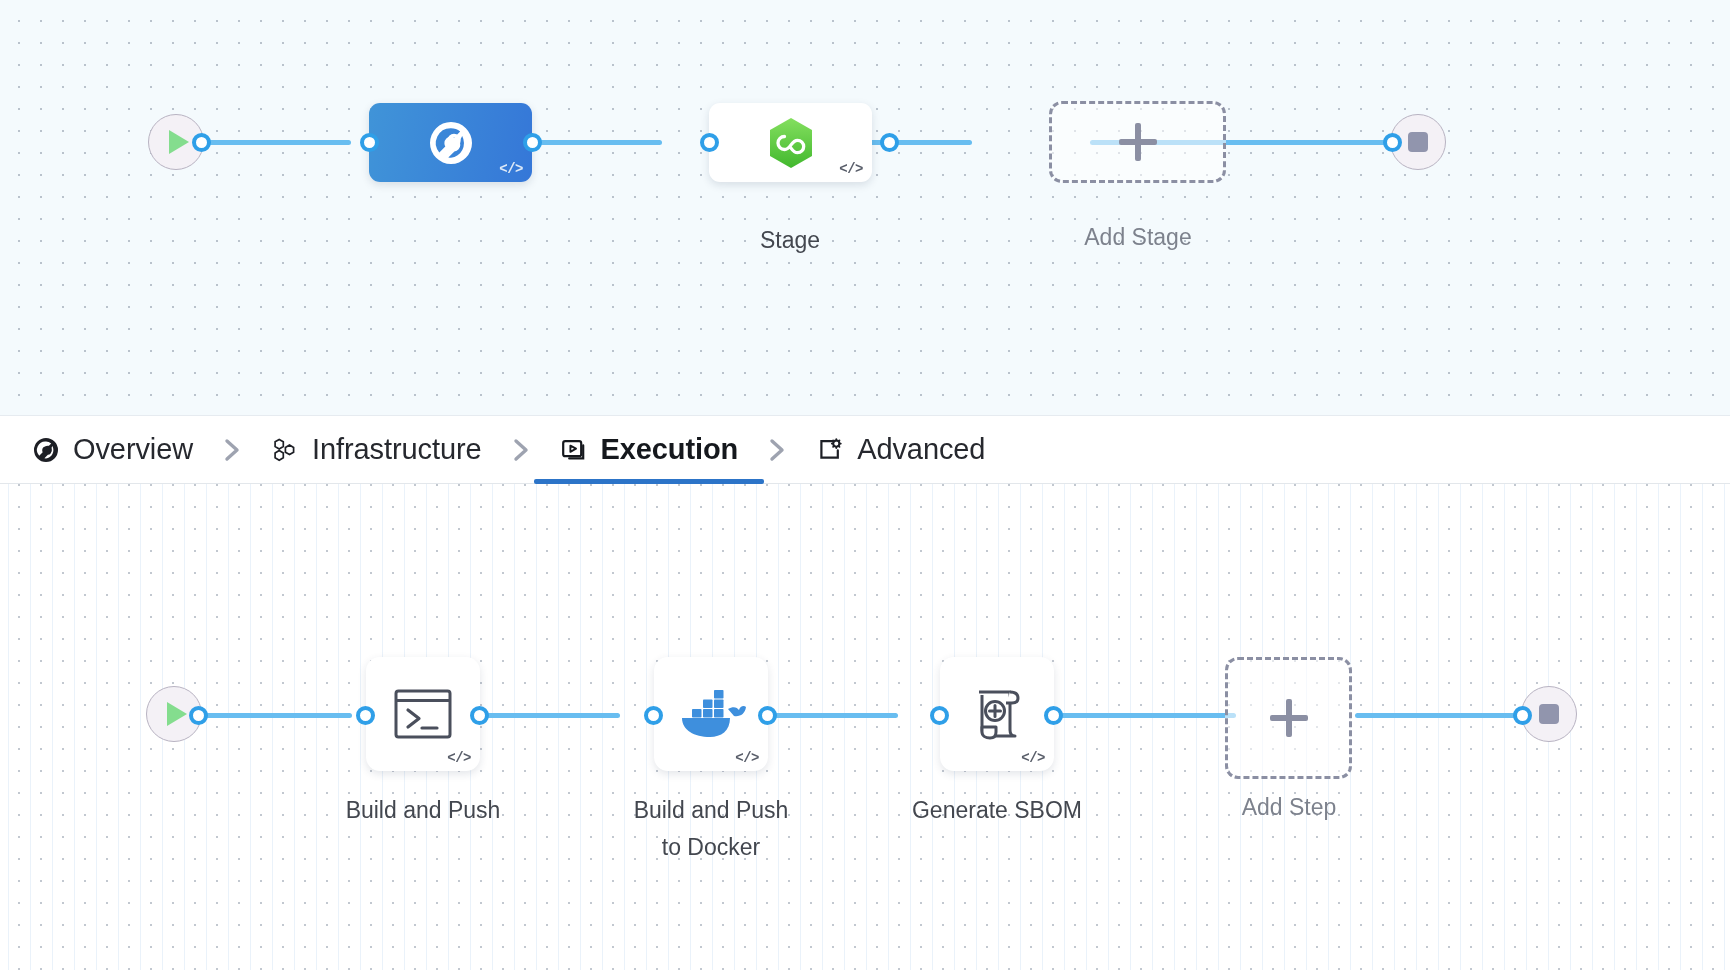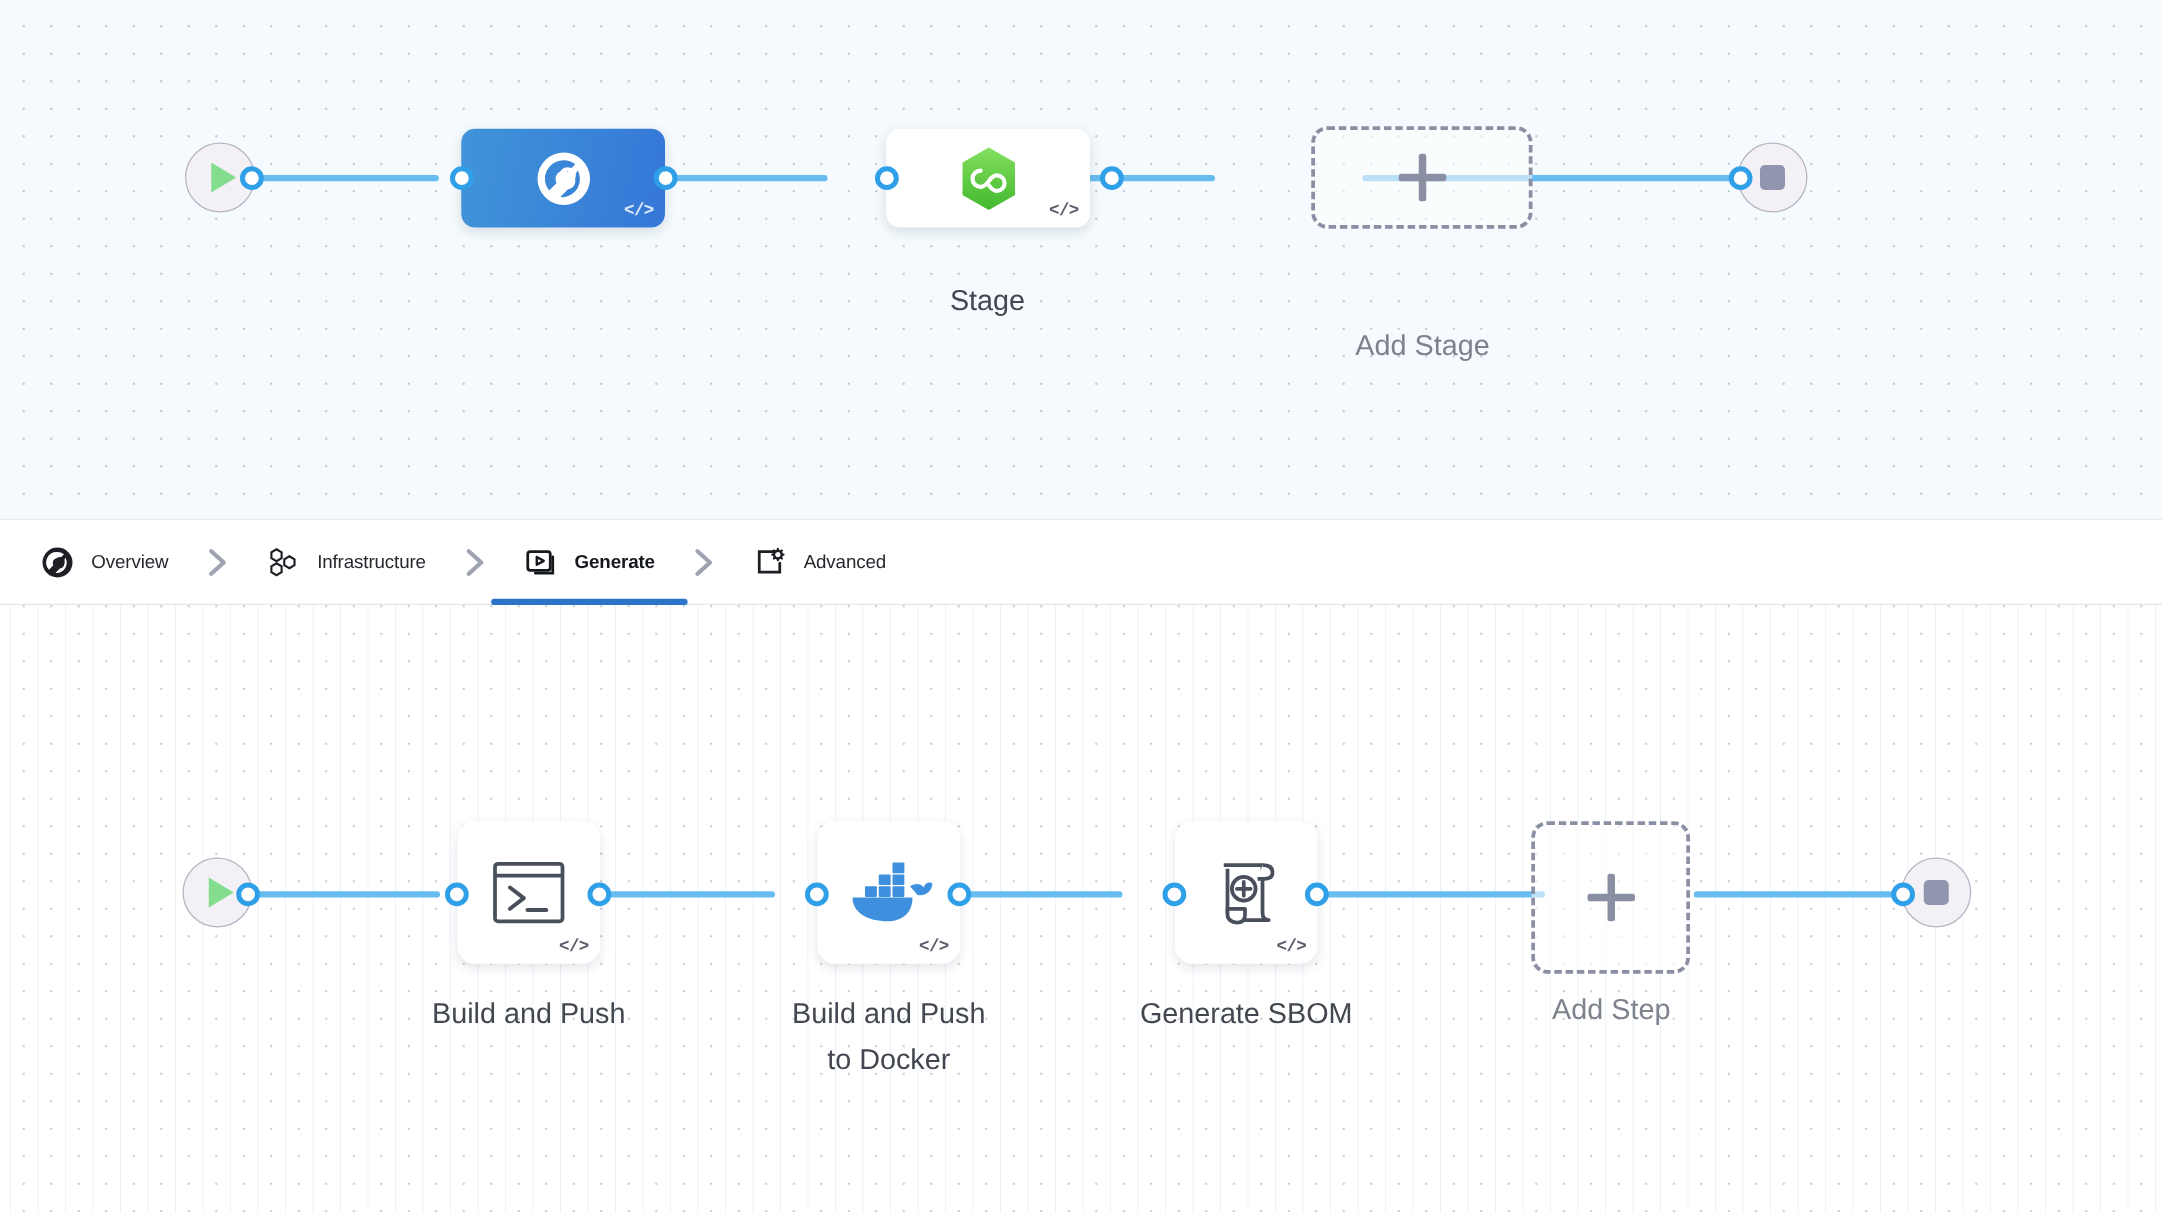--- a/index.html
+++ b/index.html
@@ -49,21 +49,21 @@
   .tab {
     display: flex;
     align-items: center;
     gap: 13px;
     height: 68px;
     position: relative;
     cursor: pointer;
     padding: 0 4px;
   }
   .tab-label {
-    font-size: 15px;
+    font-size: 29px;
     color: #26282e;
     letter-spacing: -0.1px;
     white-space: nowrap;
   }
   .tab.active .tab-label { font-weight: bold; color: #15181d; }
   .tab.active::after {
     content: "";
     position: absolute;
     left: -22px; right: -22px;
     bottom: 0;
@@ -255,21 +255,21 @@
       </svg>
       <span class="code-badge dark">&lt;/&gt;</span>
     </div>
     <div class="port" style="left:700px; top:133px;"></div>
     <div class="port" style="left:880px; top:133px;"></div>
     <div class="node-label" style="left:680px; top:222px; width:220px;">Stage</div>
 
     <div class="add-node" style="left:1049px; top:101px; width:177px; height:82px;">
       <span class="plus-glyph"></span>
     </div>
-    <div class="node-label muted" style="left:1022px; top:219px; width:232px;margin-top:39px;">Add Stage</div>
+    <div class="node-label muted" style="left:1022px; top:219px; width:232px;">Add Stage</div>
 
     <div class="port" style="left:1383px; top:133px;"></div>
     <div class="terminal-node" style="left:1390px; top:114px;">
       <span class="stop-sq"></span>
     </div>
   </div>
 
   <div class="tab-bar">
 
     <div class="tab">
@@ -298,21 +298,21 @@
         <path d="M7 6 L17 15 L7 24" fill="none" stroke="#9ea3b0" stroke-width="3.4" stroke-linecap="round" stroke-linejoin="round"></path>
       </svg>
     </div>
 
     <div class="tab active">
       <svg class="tab-icon" viewBox="0 0 28 28">
         <rect x="3.2" y="5.2" width="18" height="15" rx="2" fill="none" stroke="#15181d" stroke-width="2.2"></rect>
         <path d="M10.4 9.6 L16 12.7 L10.4 15.8 Z" fill="none" stroke="#15181d" stroke-width="1.9" stroke-linejoin="round"></path>
         <path d="M23.2 9.4 L23.2 22.4 L9.2 22.4" fill="none" stroke="#15181d" stroke-width="2.2" stroke-linecap="round"></path>
       </svg>
-      <span class="tab-label">Generate</span>
+      <span class="tab-label">Execution</span>
     </div>
     <div class="tab-sep">
       <svg width="24" height="30" viewBox="0 0 24 30">
         <path d="M7 6 L17 15 L7 24" fill="none" stroke="#9ea3b0" stroke-width="3.4" stroke-linecap="round" stroke-linejoin="round"></path>
       </svg>
     </div>
 
     <div class="tab">
       <svg class="tab-icon" viewBox="0 0 28 28">
         <path d="M18.5 5.2 L5.4 5.2 L5.4 21.6 L21.8 21.6 L21.8 14.4" fill="none" stroke="#1d1f25" stroke-width="2.2" stroke-linecap="round"></path>

